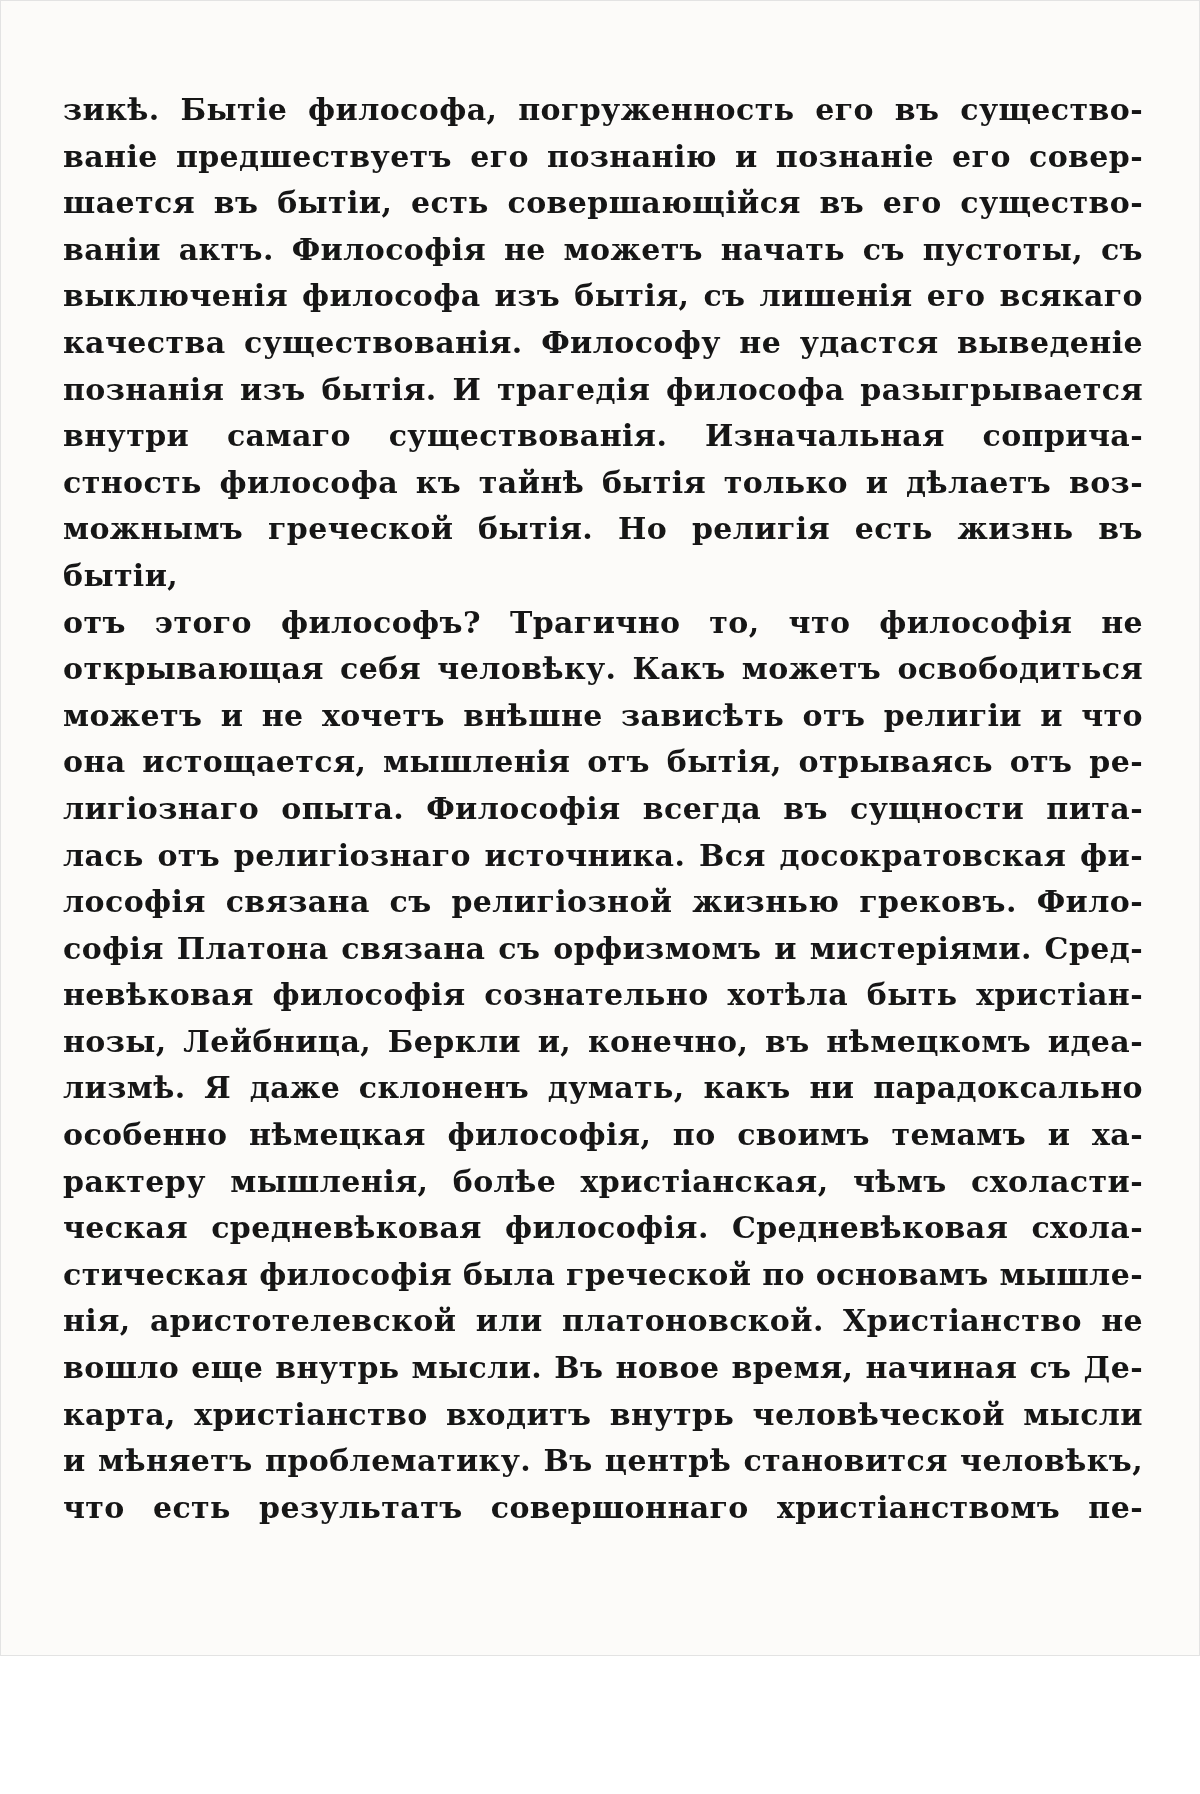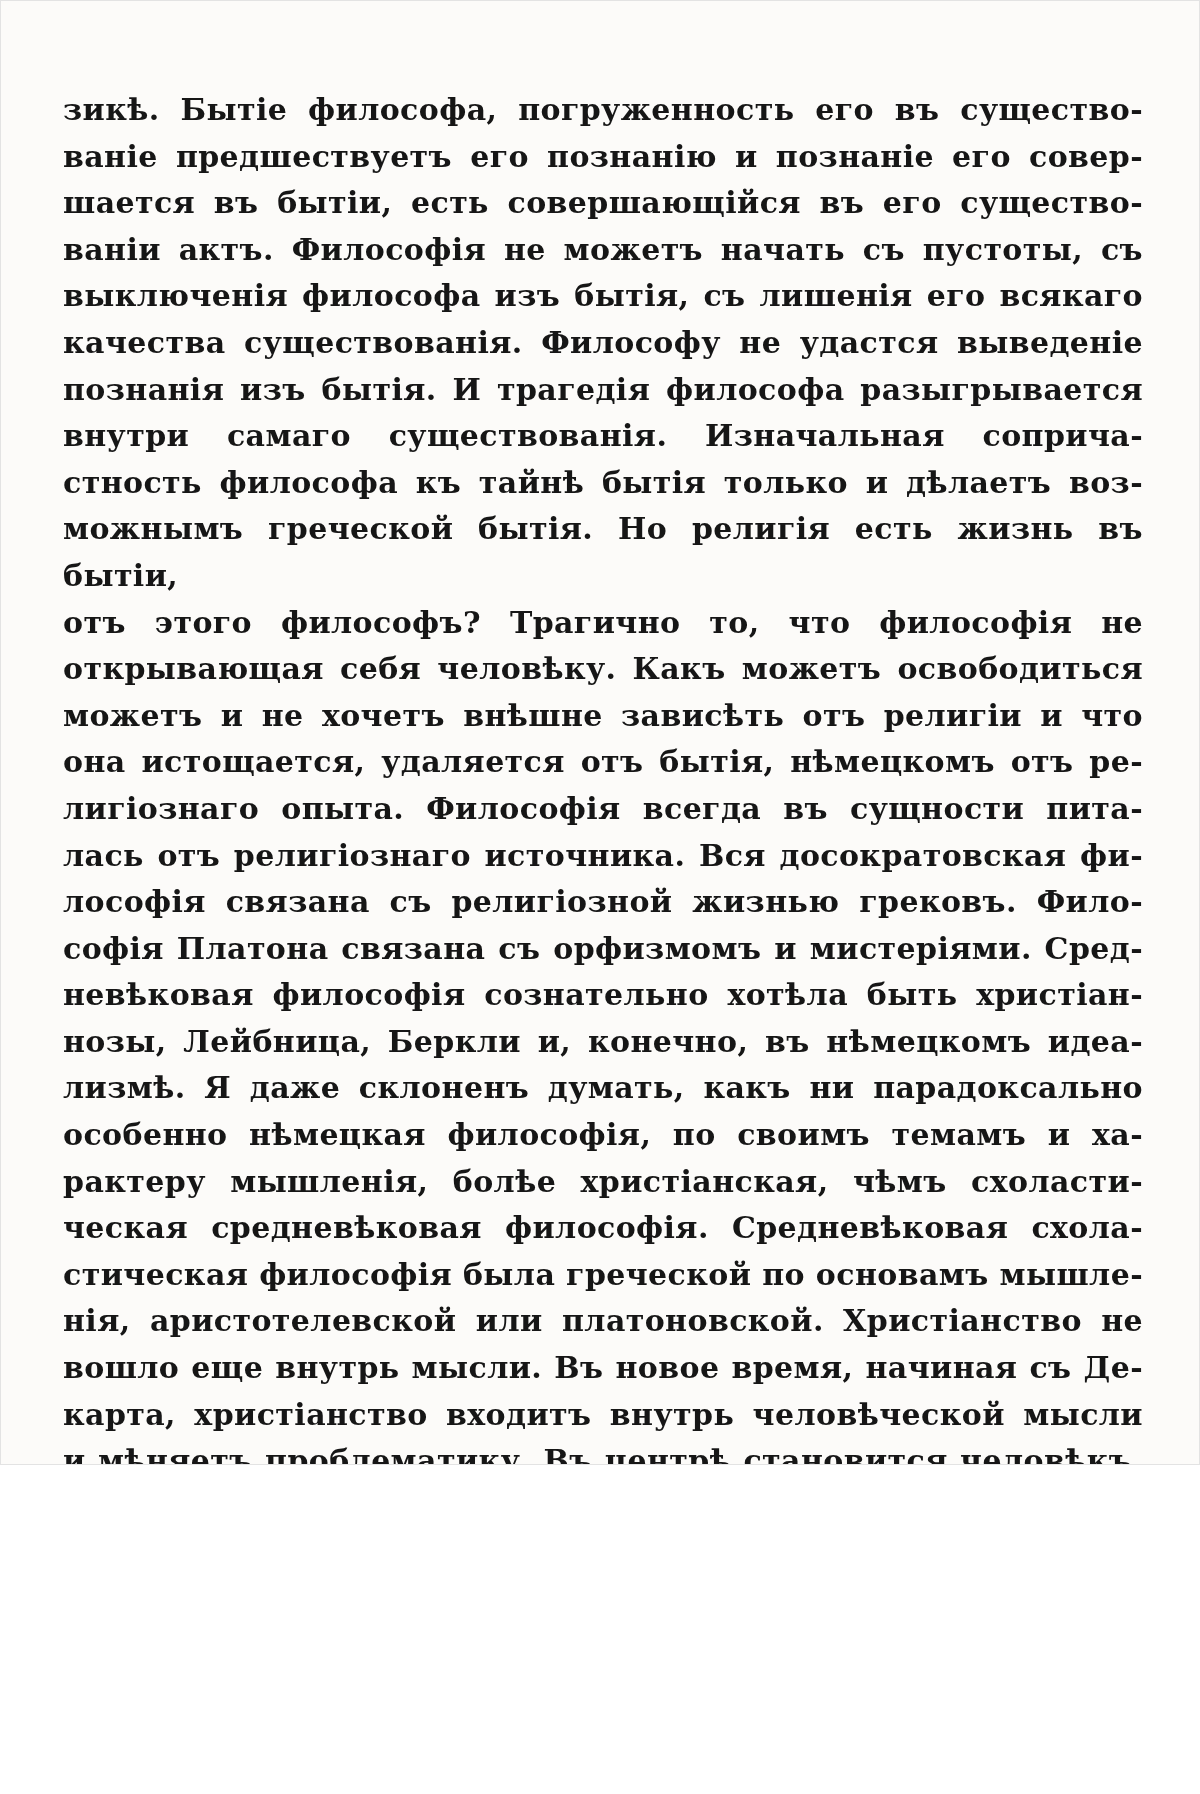--- a/index.html
+++ b/index.html
@@ -3,21 +3,21 @@
 <meta charset="utf-8">
 <style>
   html, body {
     margin: 0;
     padding: 0;
     background: #ffffff;
   }
   .page {
     position: relative;
     width: 1200px;
-    height: 1465px;
+    height: 1656px;
     background: #fcfbf9;
     border: 1px solid #e3e3e3;
     box-sizing: border-box;
     overflow: hidden;
     font-family: "DejaVu Serif", "Liberation Serif", serif;
   }
   .text-block {
     position: absolute;
     left: 62px;
     top: 86px;
@@ -67,21 +67,21 @@
       <div class="text-line">ваніи актъ. Философія не можетъ начать съ пустоты, съ</div>
       <div class="text-line">выключенія философа изъ бытія, съ лишенія его всякаго</div>
       <div class="text-line">качества существованія. Философу не удастся выведеніе</div>
       <div class="text-line">познанія изъ бытія. И трагедія философа разыгрывается</div>
       <div class="text-line">внутри самаго существованія. Изначальная соприча-</div>
       <div class="text-line">стность философа къ тайнѣ бытія только и дѣлаетъ воз-</div>
       <div class="text-line">можнымъ греческой бытія. Но религія есть жизнь въ бытіи,</div>
       <div class="text-line">отъ этого философъ? Трагично то, что философія не</div>
       <div class="text-line">открывающая себя человѣку. Какъ можетъ освободиться</div>
       <div class="text-line">можетъ и не хочетъ внѣшне зависѣть отъ религіи и что</div>
-      <div class="text-line">она истощается, удаляется отъ бытія, нѣмецкомъ отъ ре-</div>
+      <div class="text-line">она истощается, мышленія отъ бытія, отрываясь отъ ре-</div>
       <div class="text-line">лигіознаго опыта. Философія всегда въ сущности пита-</div>
       <div class="text-line">лась отъ религіознаго источника. Вся досократовская фи-</div>
       <div class="text-line">лософія связана съ религіозной жизнью грековъ. Фило-</div>
       <div class="text-line">софія Платона связана съ орфизмомъ и мистеріями. Сред-</div>
       <div class="text-line">невѣковая философія сознательно хотѣла быть христіан-</div>
       <div class="text-line">нозы, Лейбница, Беркли и, конечно, въ нѣмецкомъ идеа-</div>
       <div class="text-line">лизмѣ. Я даже склоненъ думать, какъ ни парадоксально</div>
       <div class="text-line">особенно нѣмецкая философія, по своимъ темамъ и ха-</div>
       <div class="text-line">рактеру мышленія, болѣе христіанская, чѣмъ схоласти-</div>
       <div class="text-line">ческая средневѣковая философія. Средневѣковая схола-</div>

